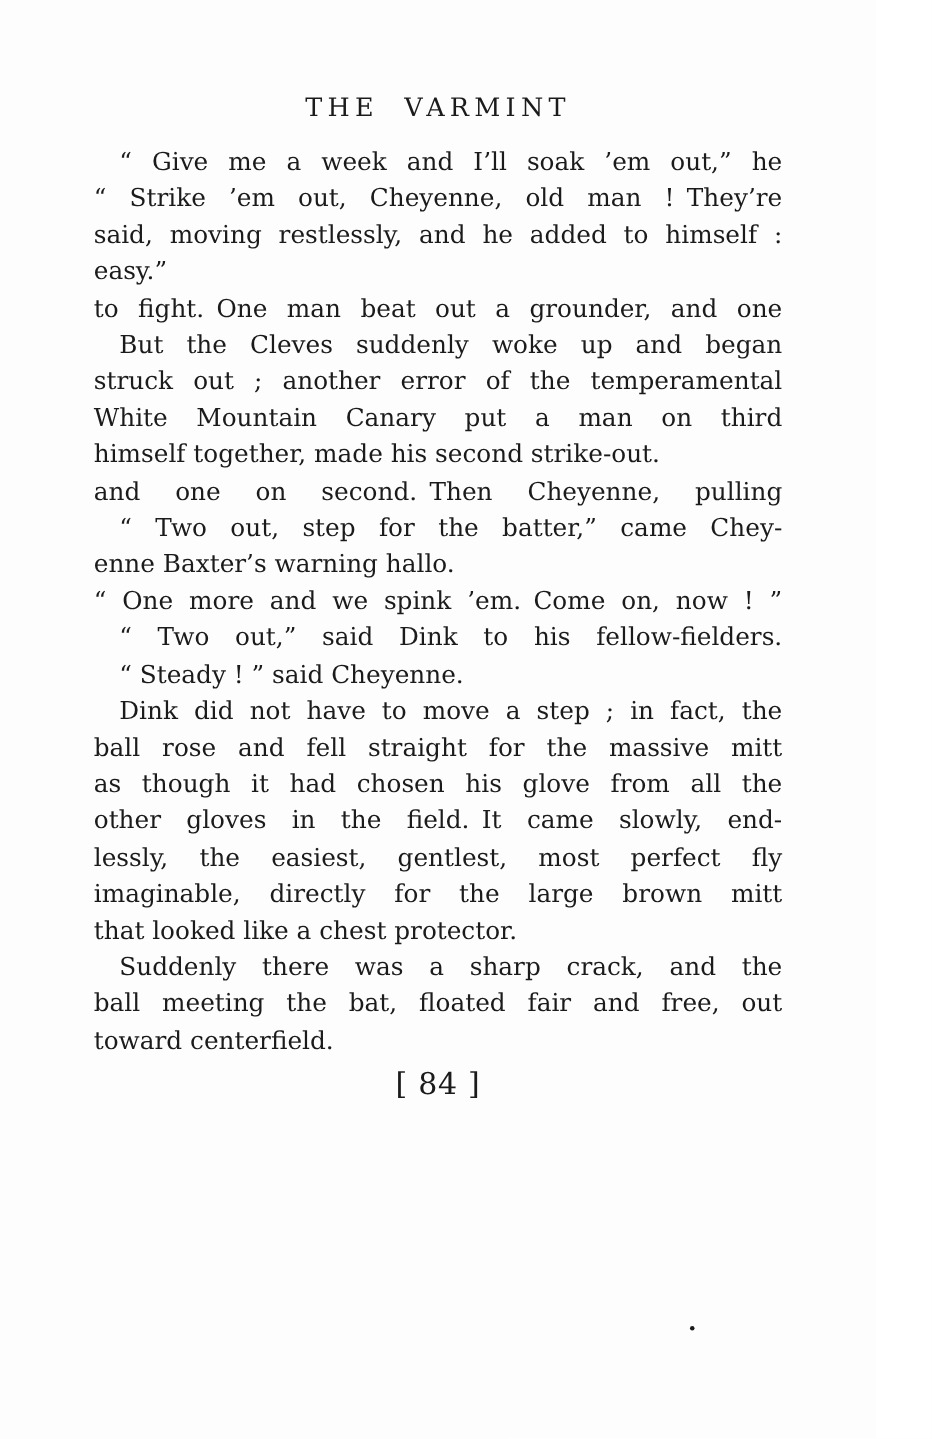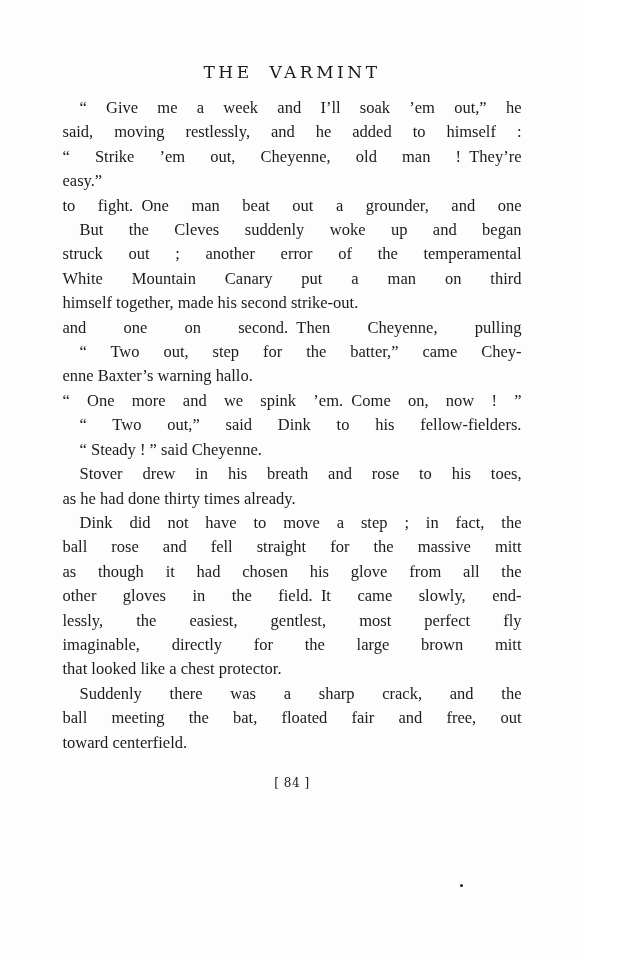--- a/index.html
+++ b/index.html
@@ -15,36 +15,35 @@
   .running-header {
     padding-top: 62px;
     text-align: center;
     font-size: 17px;
     line-height: 20px;
     letter-spacing: 3.5px;
     word-spacing: 8px;
   }
   .text-block {
     width: 459px;
-    margin: 14px auto 16px auto;
+    margin: 14px auto 4px auto;
     font-size: 16.5px;
     line-height: 24.4px;
-    font-family: Liberation Serif, serif;
   }
   .paragraph { margin: 0; }
   .line {
     text-align: justify;
     text-align-last: justify;
   }
   .line.indent { text-indent: 17px; }
   .line.last { text-align-last: left; }
   .line.justify-last { text-align-last: justify; }
   .page-number {
     text-align: center;
-    font-size: 12px;
+    font-size: 20px;
     line-height: 24.4px;
     letter-spacing: 0.5px;
   }
   .speck {
     position: absolute;
     left: 460px;
     top: 884px;
     width: 3px;
     height: 3px;
     border-radius: 50%;
@@ -53,46 +52,42 @@
 </style>
 </head>
 <body>
 
 <div class="page">
   <div class="running-header">THE VARMINT</div>
 
   <div class="text-block">
       <div class="paragraph">
         <div class="line indent">“ Give me a week and I’ll soak ’em out,” he</div>
+        <div class="line">“ Strike ’em out, Cheyenne, old man ! They’re</div>
         <div class="line">said, moving restlessly, and he added to himself :</div>
-        <div class="line">“ Strike ’em out, Cheyenne, old man ! They’re</div>
         <div class="line last">easy.”</div>
       </div>
       <div class="paragraph">
         <div class="line">to fight. One man beat out a grounder, and one</div>
         <div class="line indent">But the Cleves suddenly woke up and began</div>
         <div class="line">struck out ; another error of the temperamental</div>
         <div class="line">White Mountain Canary put a man on third</div>
         <div class="line last">himself together, made his second strike-out.</div>
         <div class="line">and one on second. Then Cheyenne, pulling</div>
       </div>
       <div class="paragraph">
         <div class="line indent">“ Two out, step for the batter,” came Chey-</div>
         <div class="line last">enne Baxter’s warning hallo.</div>
       </div>
       <div class="paragraph">
         <div class="line last justify-last">“ One more and we spink ’em. Come on, now ! ”</div>
         <div class="line indent">“ Two out,” said Dink to his fellow-fielders.</div>
       </div>
       <div class="paragraph">
         <div class="line indent last">“ Steady ! ” said Cheyenne.</div>
-      </div>
-      <div class="paragraph">
-        <div class="line indent">Stover drew in his breath and rose to his toes,</div>
-        <div class="line last">as he had done thirty times already.</div>
       </div>
       <div class="paragraph">
         <div class="line indent">Dink did not have to move a step ; in fact, the</div>
         <div class="line">ball rose and fell straight for the massive mitt</div>
         <div class="line">as though it had chosen his glove from all the</div>
         <div class="line">other gloves in the field. It came slowly, end-</div>
         <div class="line">lessly, the easiest, gentlest, most perfect fly</div>
         <div class="line">imaginable, directly for the large brown mitt</div>
         <div class="line last">that looked like a chest protector.</div>
       </div>

